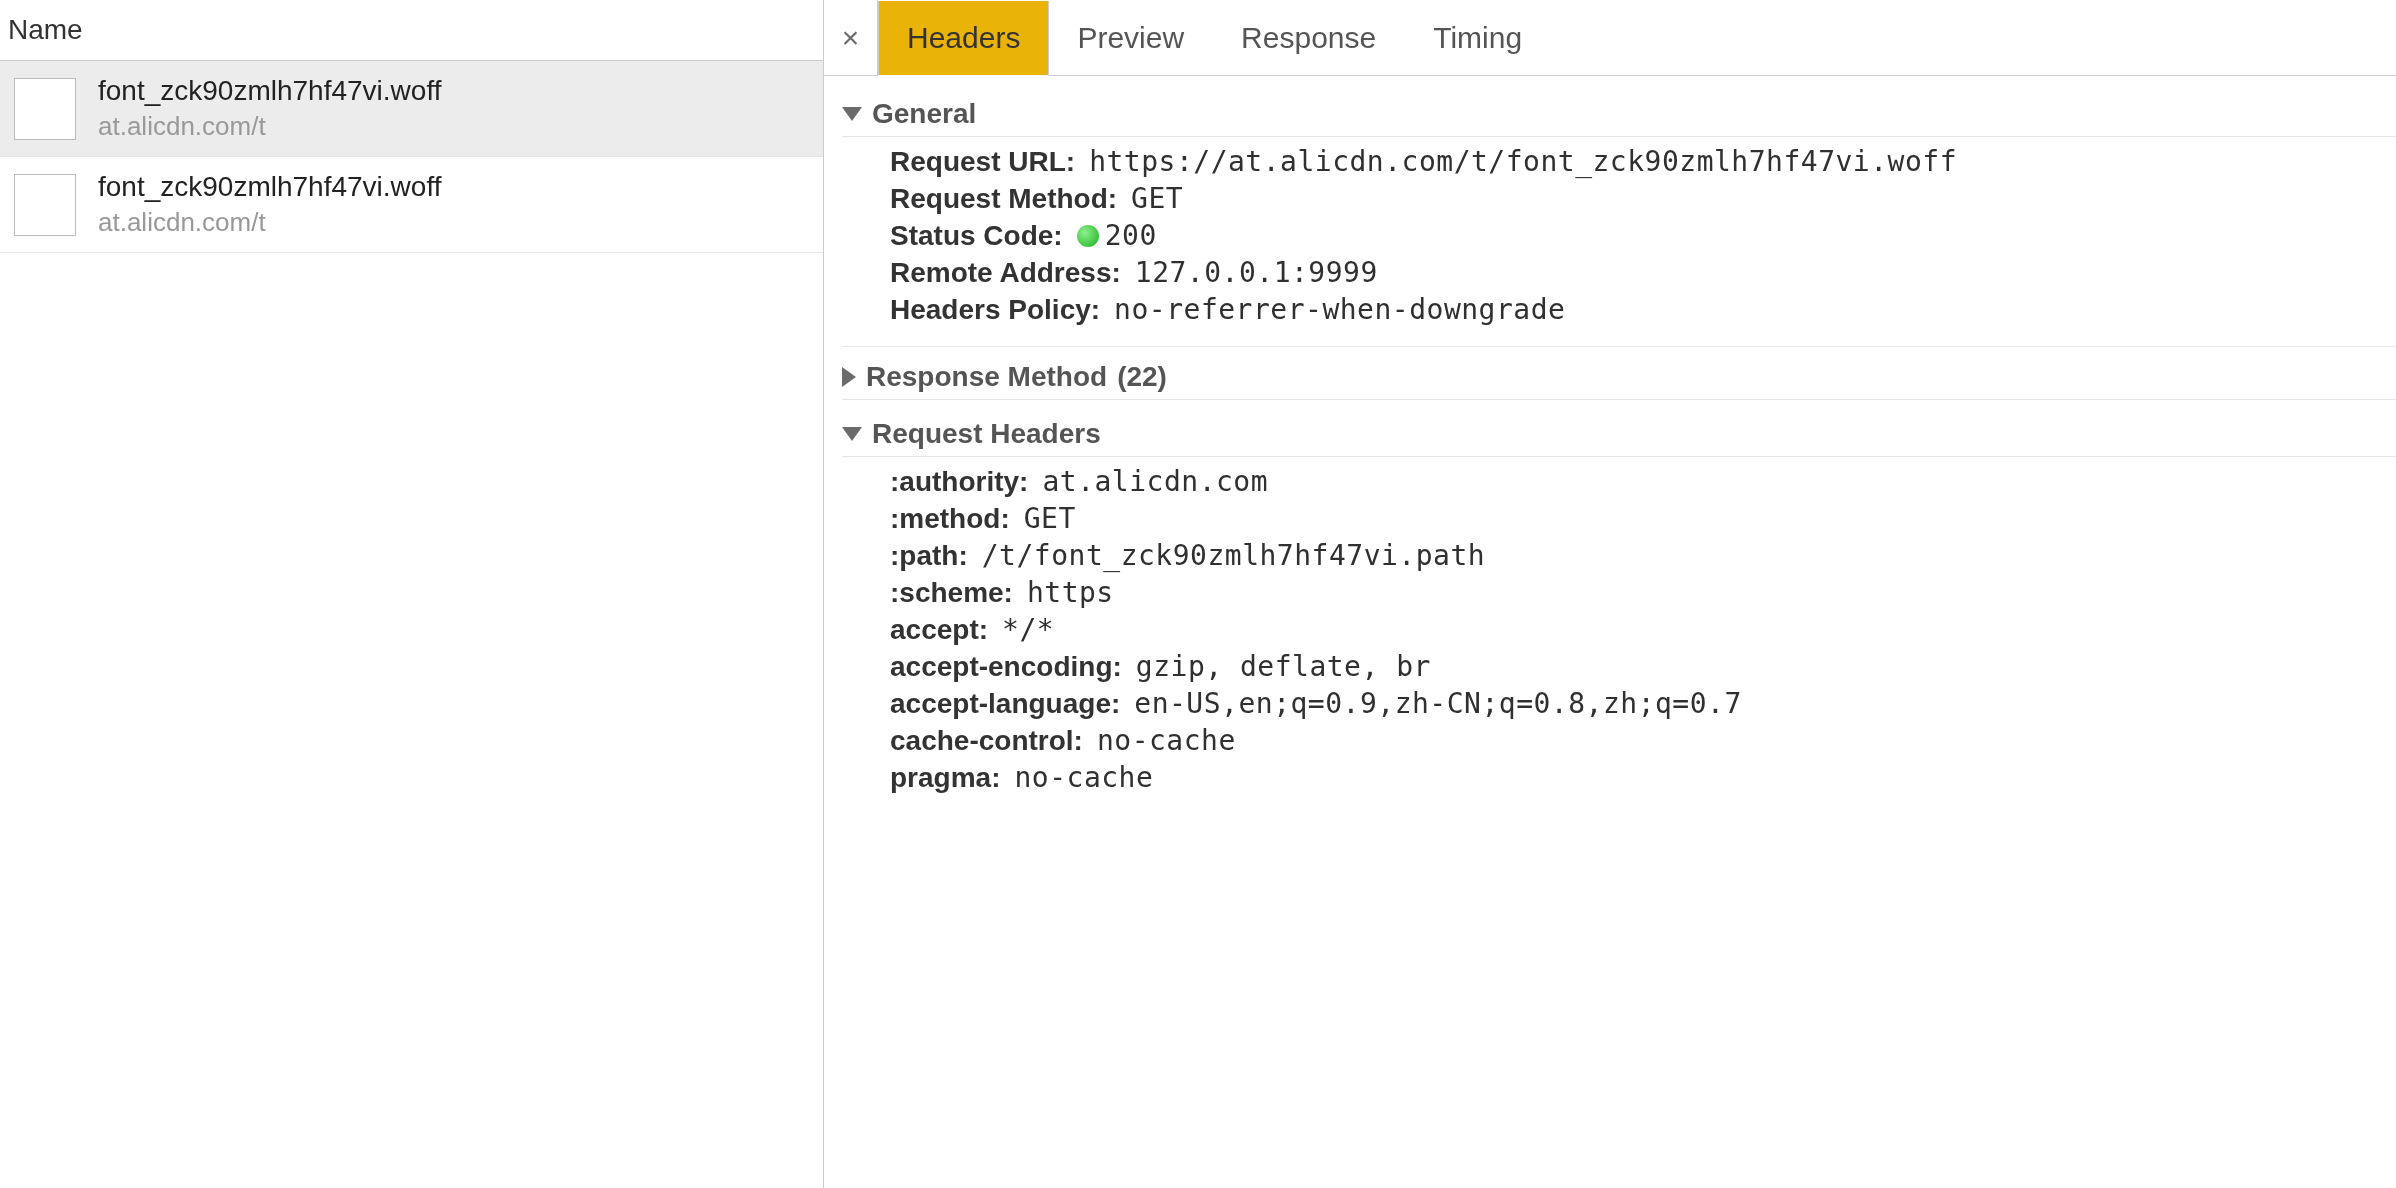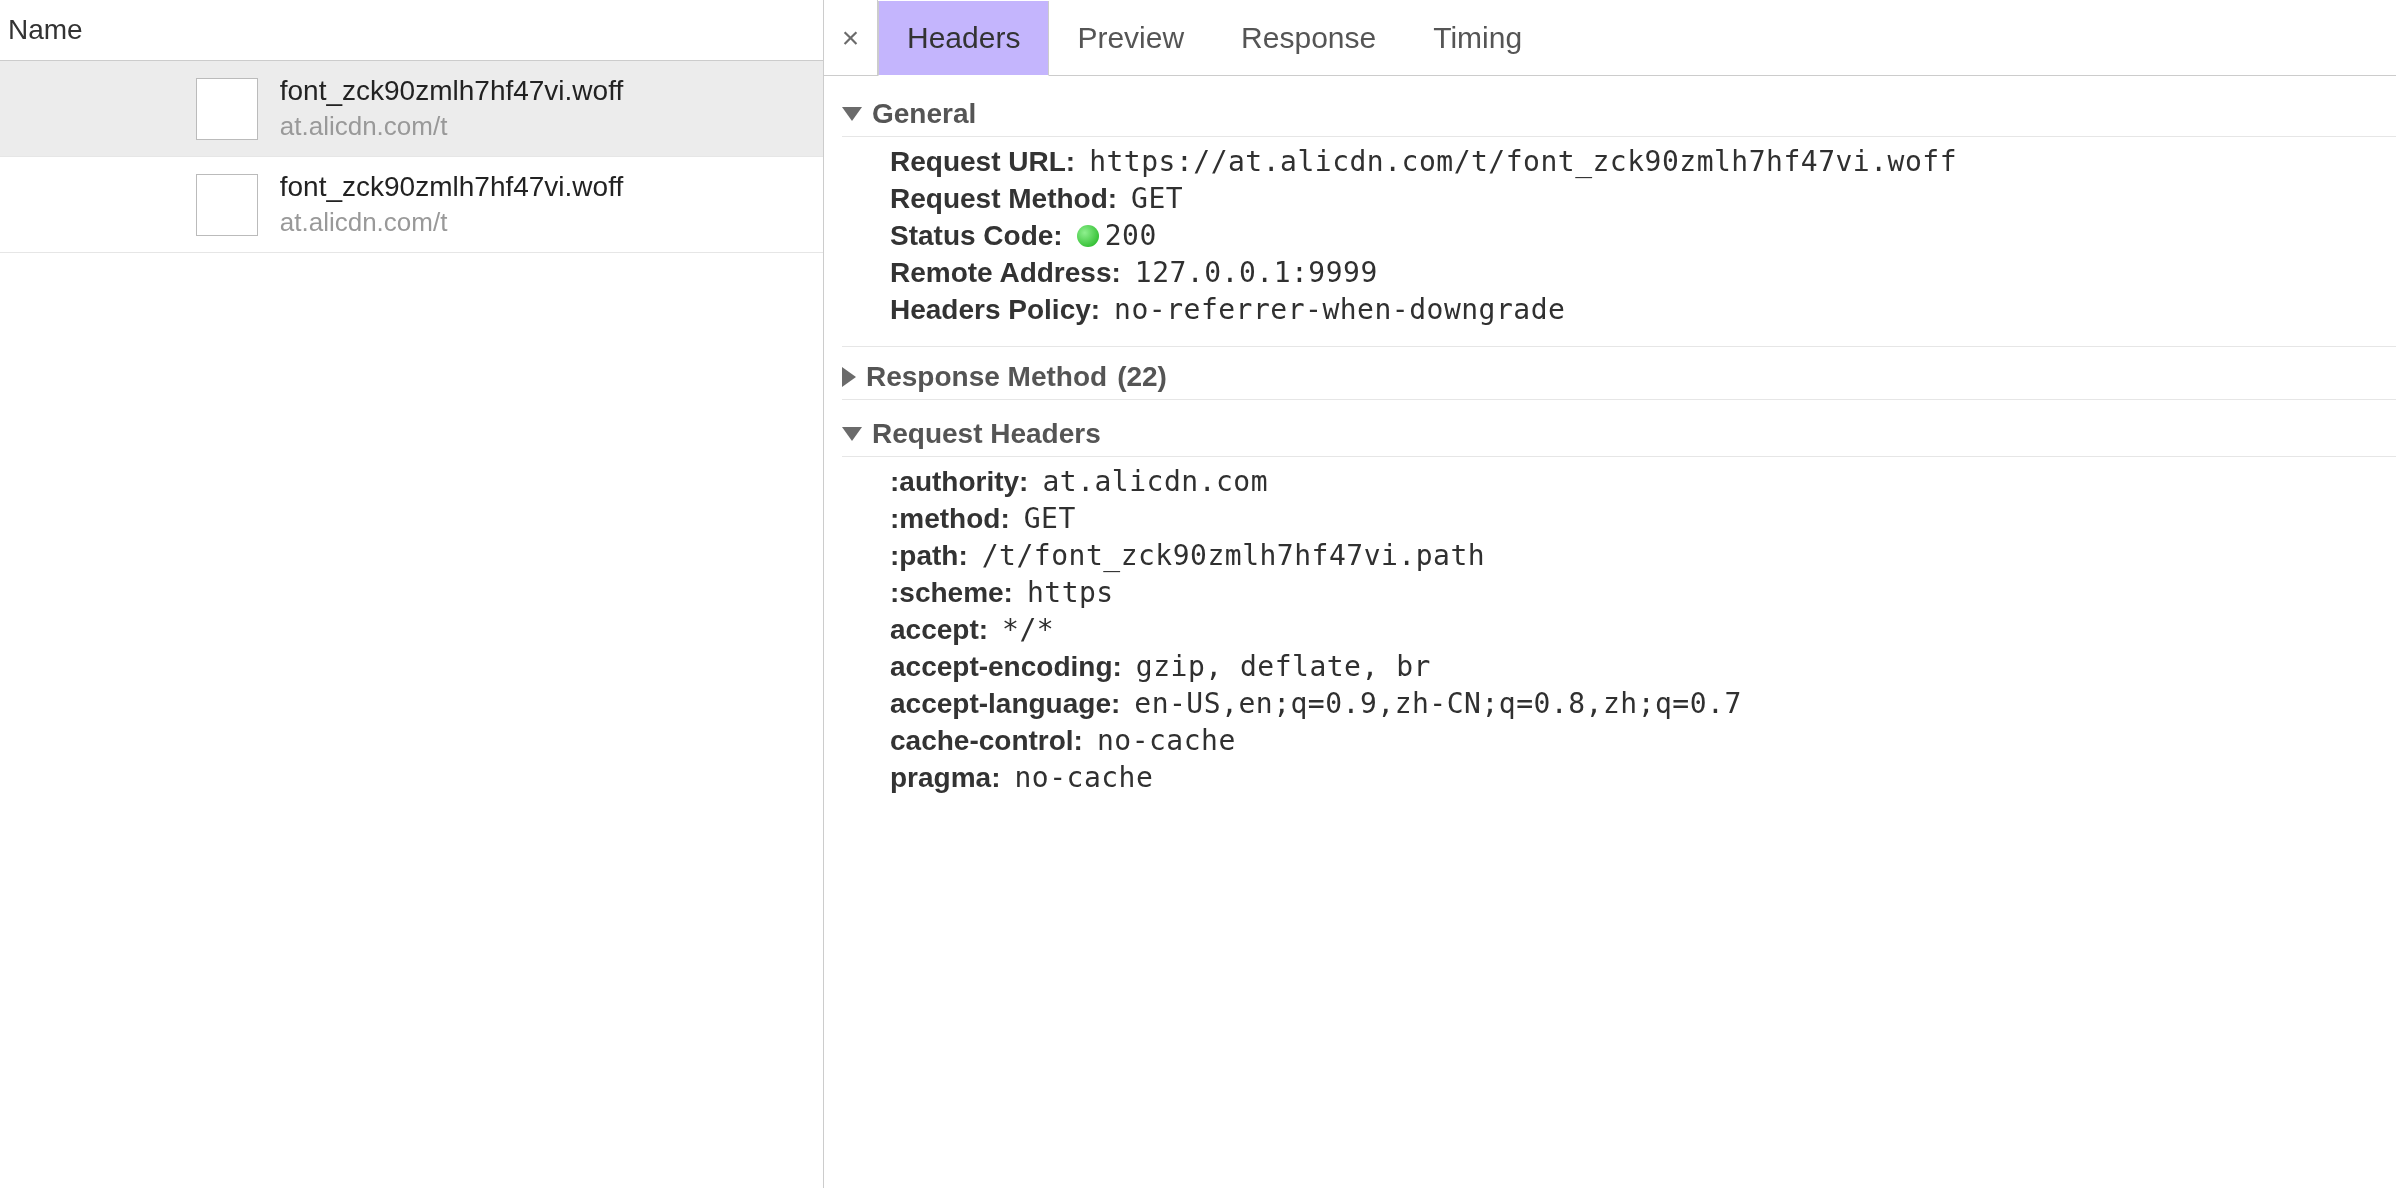--- a/index.html
+++ b/index.html
@@ -27,21 +27,20 @@
     color: #333;
     font-size: 28px;
   }
   .req-list { flex: 1; }
   .req-item {
     display: flex;
     align-items: center;
     padding: 14px 18px 14px 14px;
     border-bottom: 1px solid #e6e6e6;
     cursor: default;
-    justify-content: center;
   }
   .req-item.selected { background: #ececec; }
   .req-icon {
     width: 62px; height: 62px;
     border: 1px solid #bbb;
     background: #fff;
     margin-right: 22px;
     flex-shrink: 0;
   }
   .req-text { display: flex; flex-direction: column; gap: 4px; }
@@ -67,21 +66,21 @@
     padding: 0 28px;
     display: flex; align-items: center;
     color: #333; font-size: 30px;
     cursor: pointer;
     border-right: 1px solid transparent;
   }
   .tab.active {
     border: 1px solid #ccc;
     border-bottom: 1px solid #fff;
     border-top: none;
-    background: #c4b5fd;
+    background: #eab308;
     position: relative;
     top: 1px;
   }
   .tab:not(.active) { color: #555; }
 
   .detail-body {
     flex: 1;
     overflow: hidden;
     padding: 12px 0 0 0;
   }

